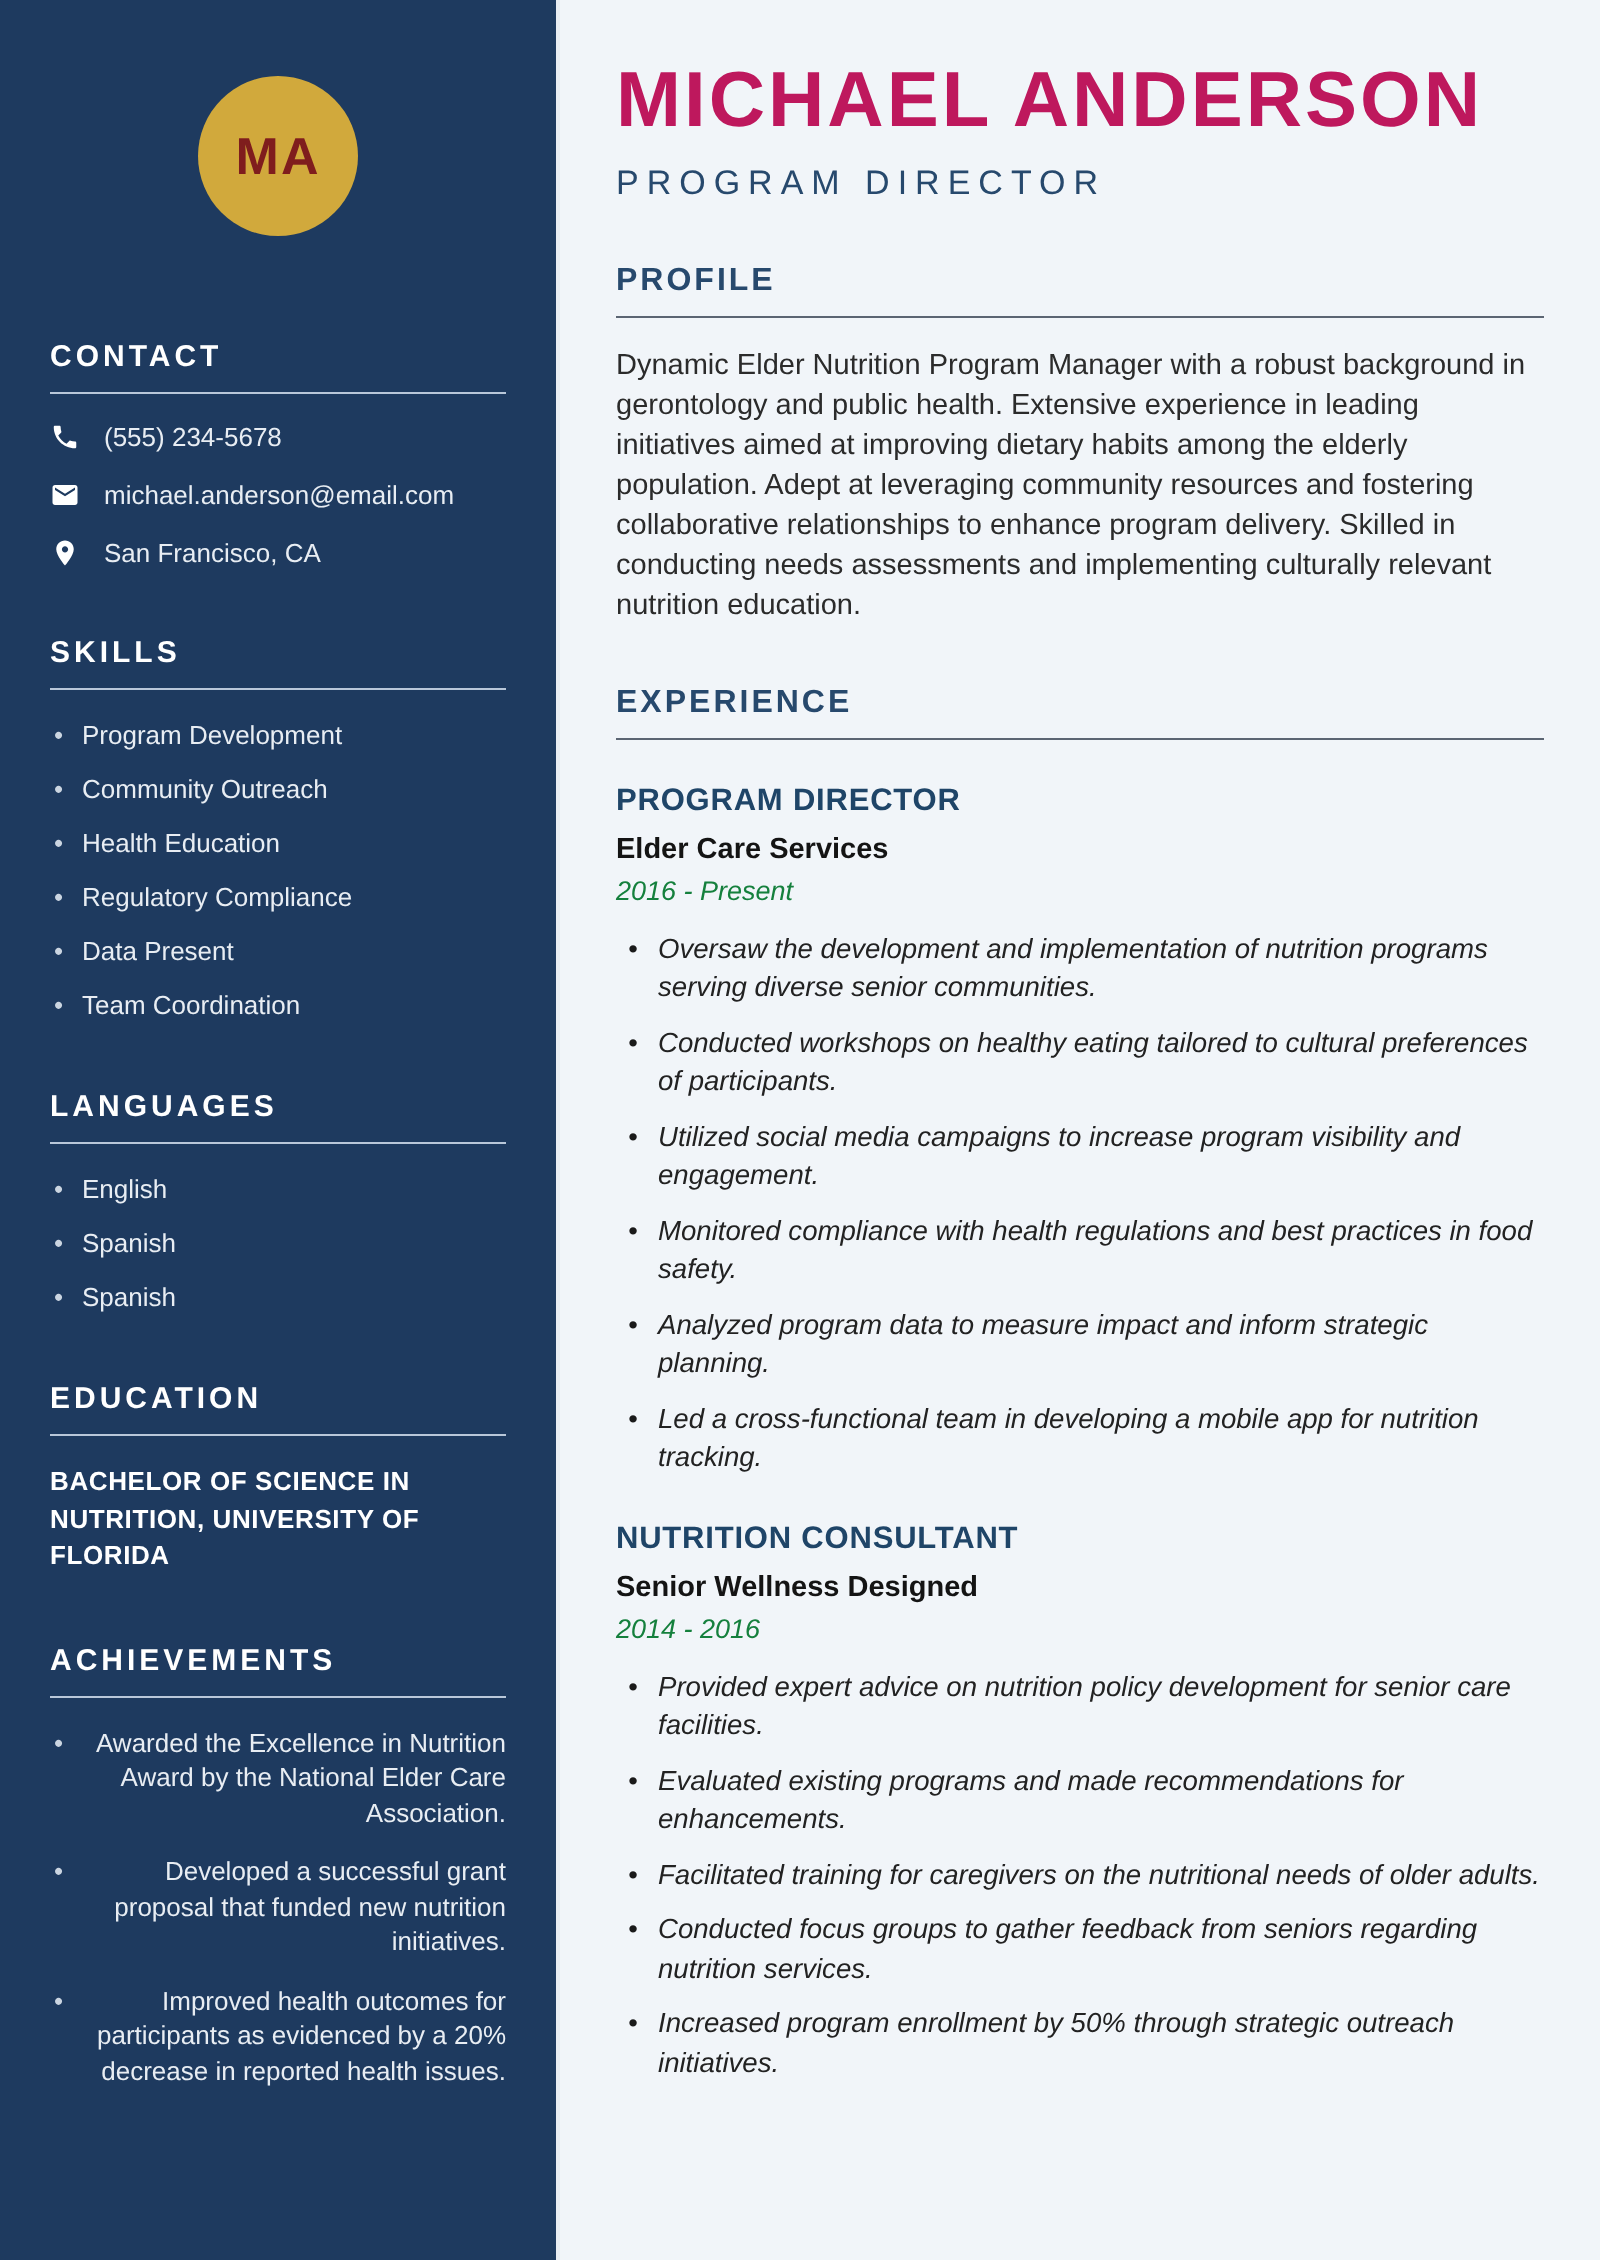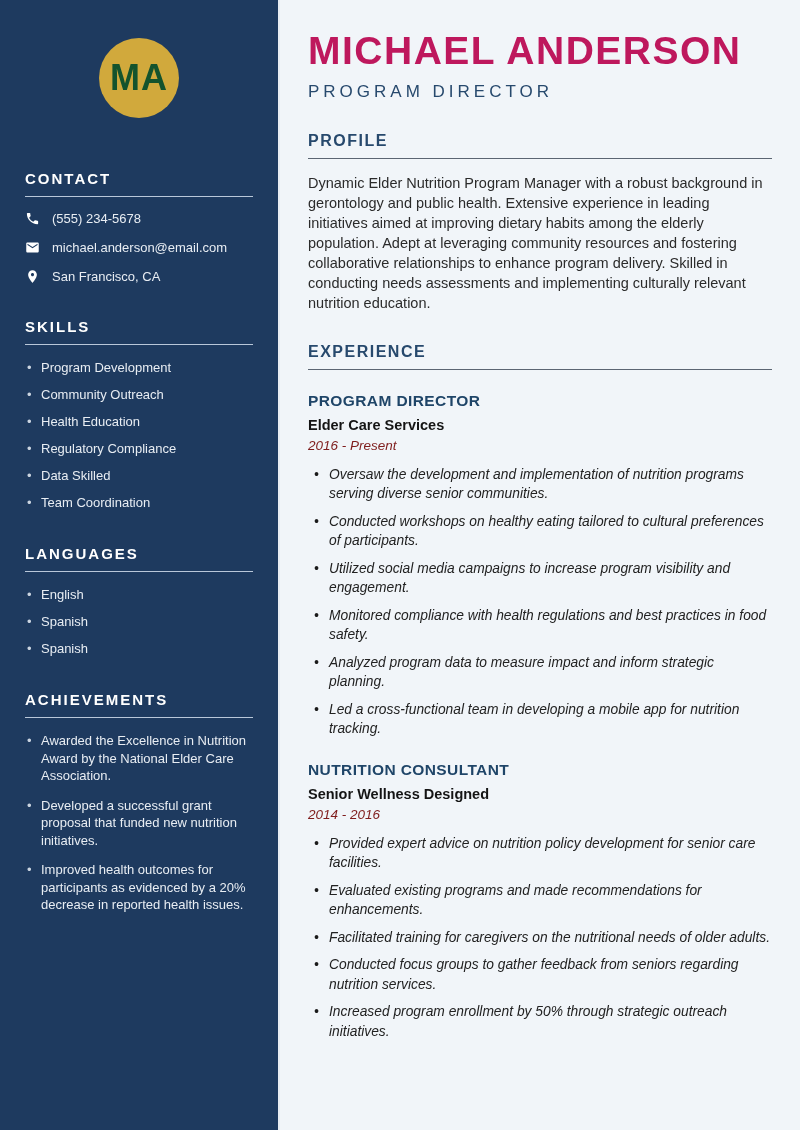--- a/index.html
+++ b/index.html
@@ -22,22 +22,22 @@
     background: #1e3a5f;
     color: #e2e8f0;
     padding: 38px 25px 30px 25px;
     border-right: 2px solid #e8edf2;
   }
   .avatar {
     width: 80px;
     height: 80px;
     border-radius: 50%;
     background: #d1a93c;
-    color: #14532d;
-    font-size: 36px;
+    color: #7f1d1d;
+    font-size: 26px;
     font-weight: bold;
     letter-spacing: 1px;
     display: flex;
     align-items: center;
     justify-content: center;
     margin: 0 auto 52px auto;
   }
   .side-section { margin-bottom: 34px; }
   .side-heading {
     color: #ffffff;
@@ -71,21 +71,21 @@
     padding-left: 16px;
     position: relative;
     line-height: 17px;
   }
   .side-list li::before {
     content: "•";
     position: absolute;
     left: 2px;
     color: #cbd5e1;
   }
-  .ach-list li { margin-bottom: 12px; line-height: 17.5px; }
+  .ach-list li { margin-bottom: 12px; line-height: 17.5px; text-align: right; }
   .degree {
     font-size: 13px;
     font-weight: bold;
     color: #ffffff;
     line-height: 18.5px;
     letter-spacing: 0.3px;
   }
 
   
   .main {
@@ -131,21 +131,21 @@
   }
   .job-company {
     font-size: 14.5px;
     font-weight: bold;
     color: #141414;
     margin-top: 7px;
   }
   .job-dates {
     font-size: 13.5px;
     font-style: italic;
-    color: #7f1d1d;
+    color: #15803d;
     margin-top: 5px;
   }
   .job-bullets { list-style: none; margin-top: 12px; font-style: italic; }
   .job-bullets li {
     font-size: 13.8px;
     line-height: 19.5px;
     color: #222222;
     margin-bottom: 8px;
     padding-left: 21px;
     position: relative;
@@ -200,35 +200,39 @@
     </section>
 
     <section class="side-section">
       <div class="side-heading">SKILLS</div>
       <ul class="side-list">
 
       <li>Program Development</li>
           <li>Community Outreach</li>
           <li>Health Education</li>
           <li>Regulatory Compliance</li>
-          <li>Data Skilled</li>
+          <li>Data Present</li>
           <li>Team Coordination</li>
         </ul>
     </section>
 
     <section class="side-section">
       <div class="side-heading">LANGUAGES</div>
       <ul class="side-list">
 
       <li>English</li>
           <li>Spanish</li>
           <li>Spanish</li>
         </ul>
     </section>
 
+    <section class="side-section">
+      <div class="side-heading">EDUCATION</div>
+      <div class="degree">BACHELOR OF SCIENCE IN NUTRITION, UNIVERSITY OF FLORIDA</div>
+    </section>
 
     <section class="side-section">
       <div class="side-heading">ACHIEVEMENTS</div>
       <ul class="side-list ach-list">
 
       <li>Awarded the Excellence in Nutrition Award by the National Elder Care Association.</li>
           <li>Developed a successful grant proposal that funded new nutrition initiatives.</li>
           <li>Improved health outcomes for participants as evidenced by a 20% decrease in reported health issues.</li>
         </ul>
     </section>

